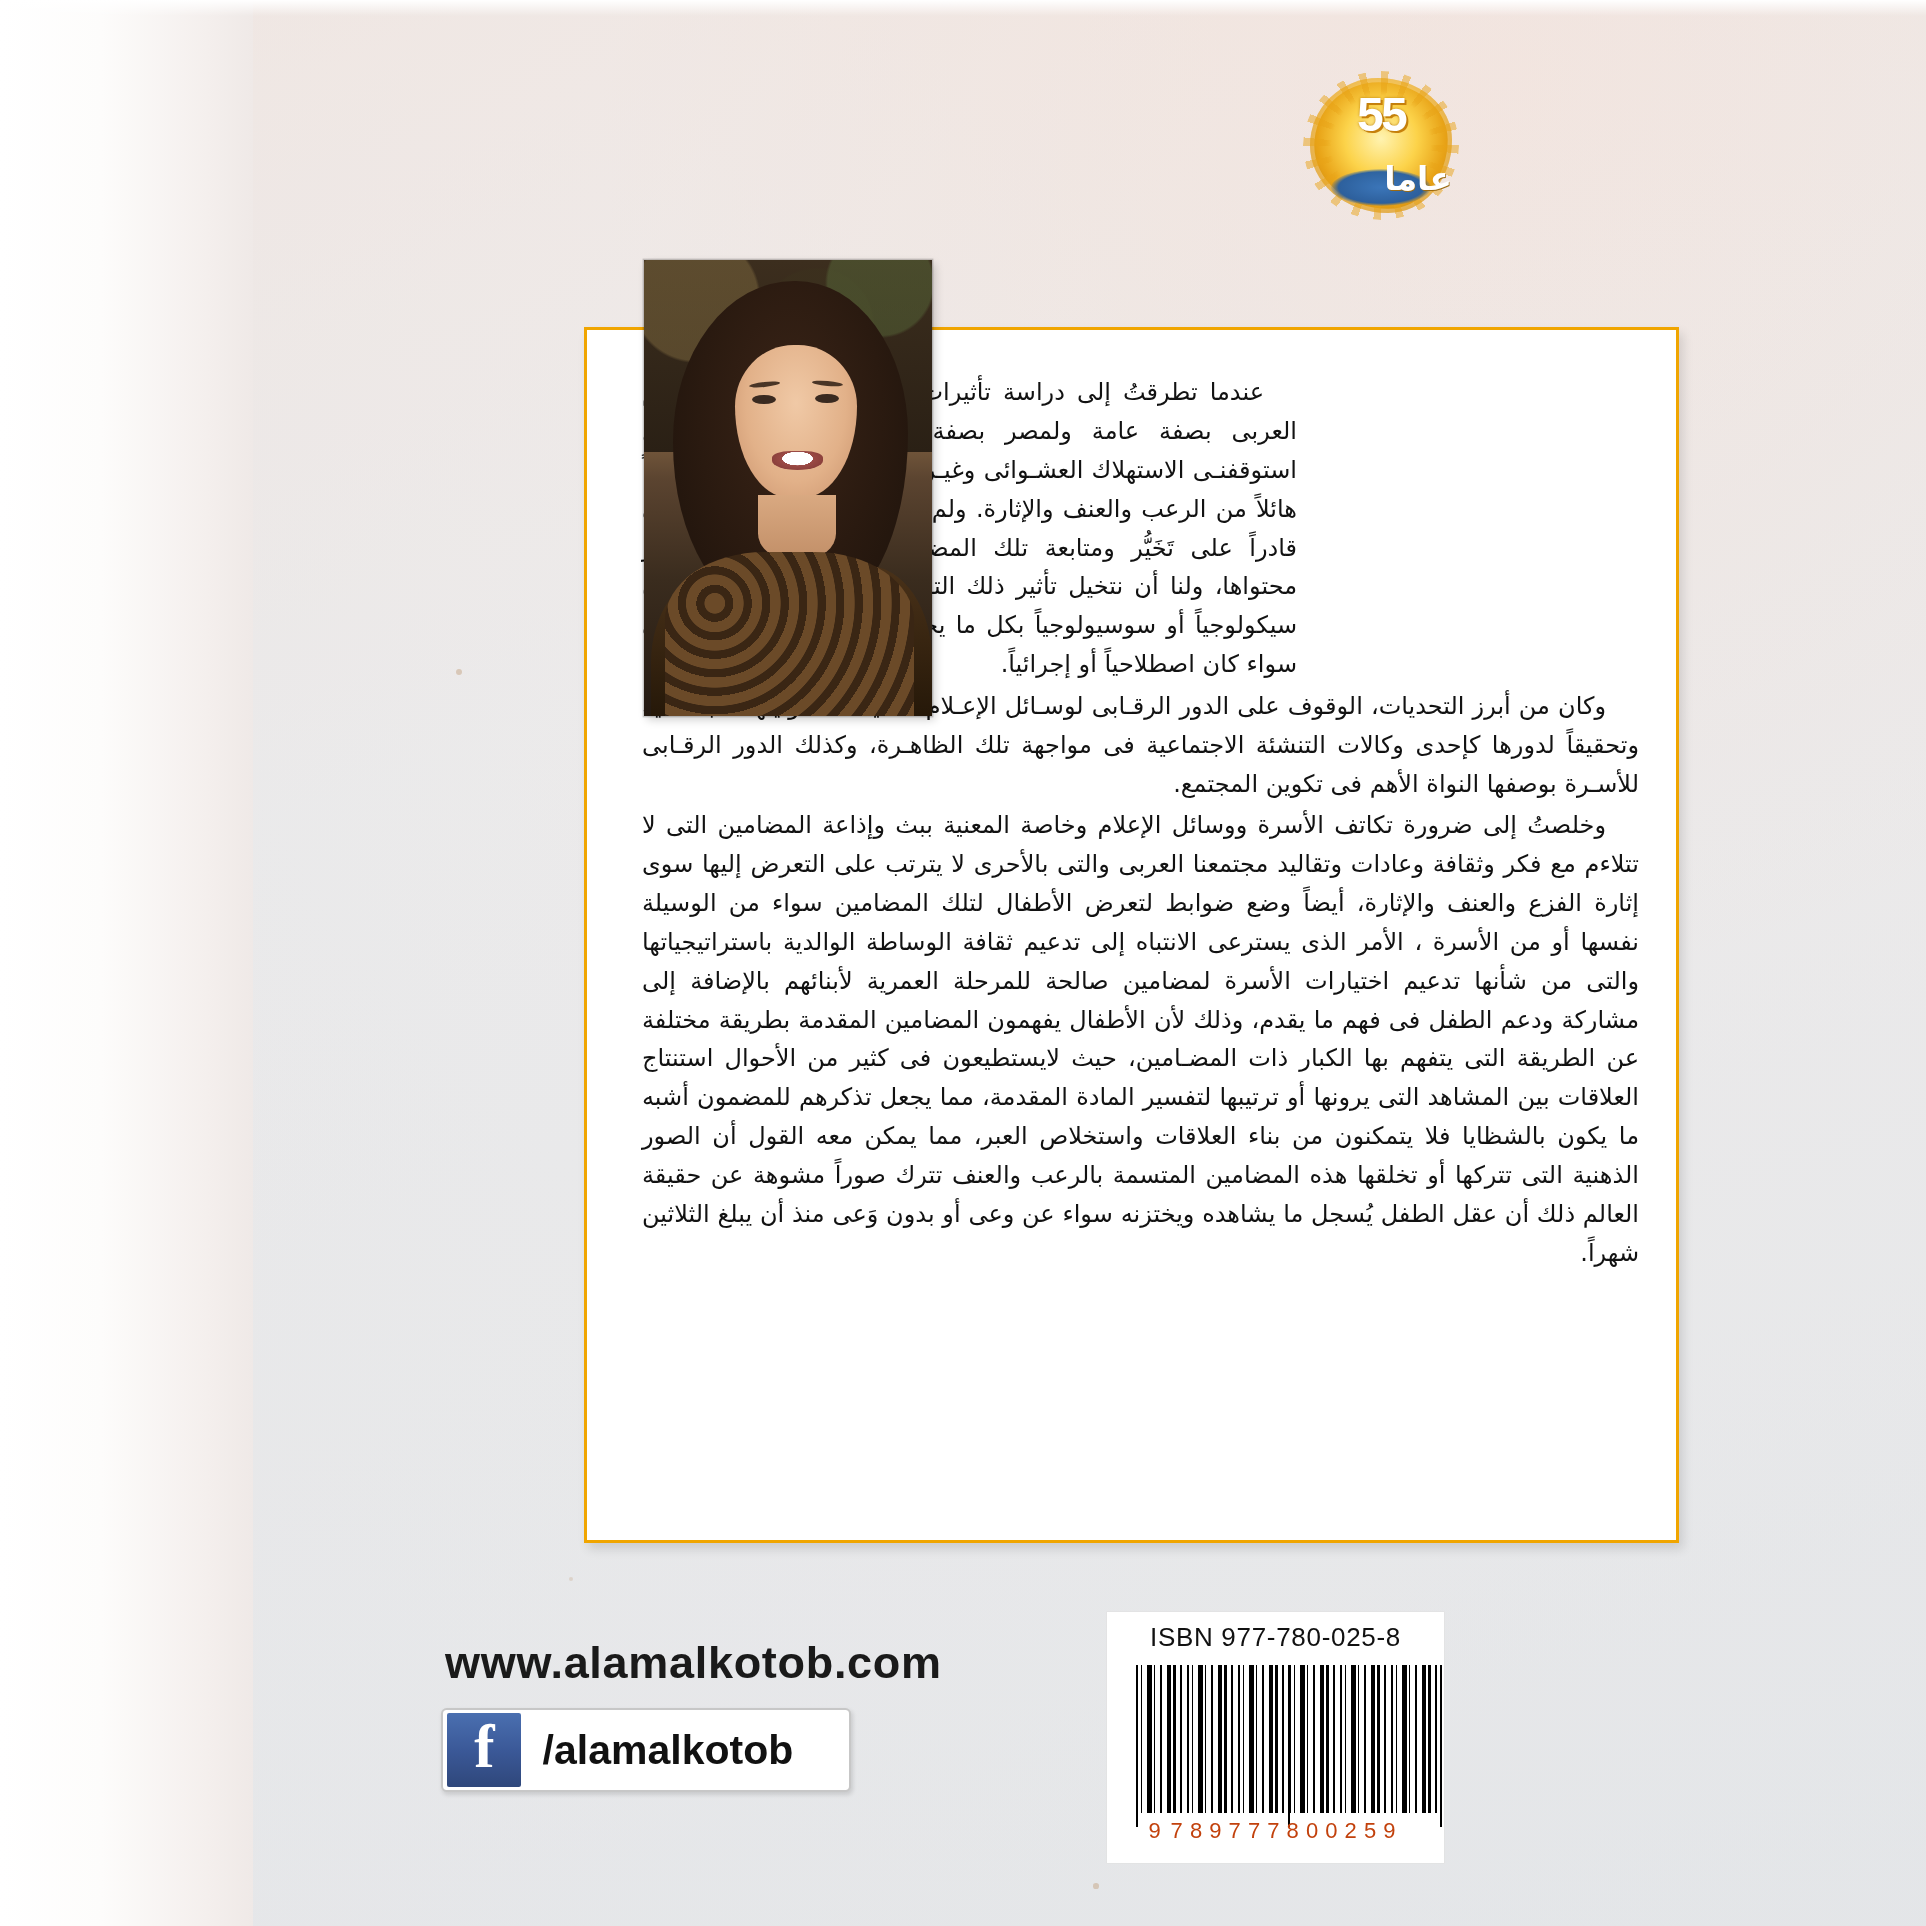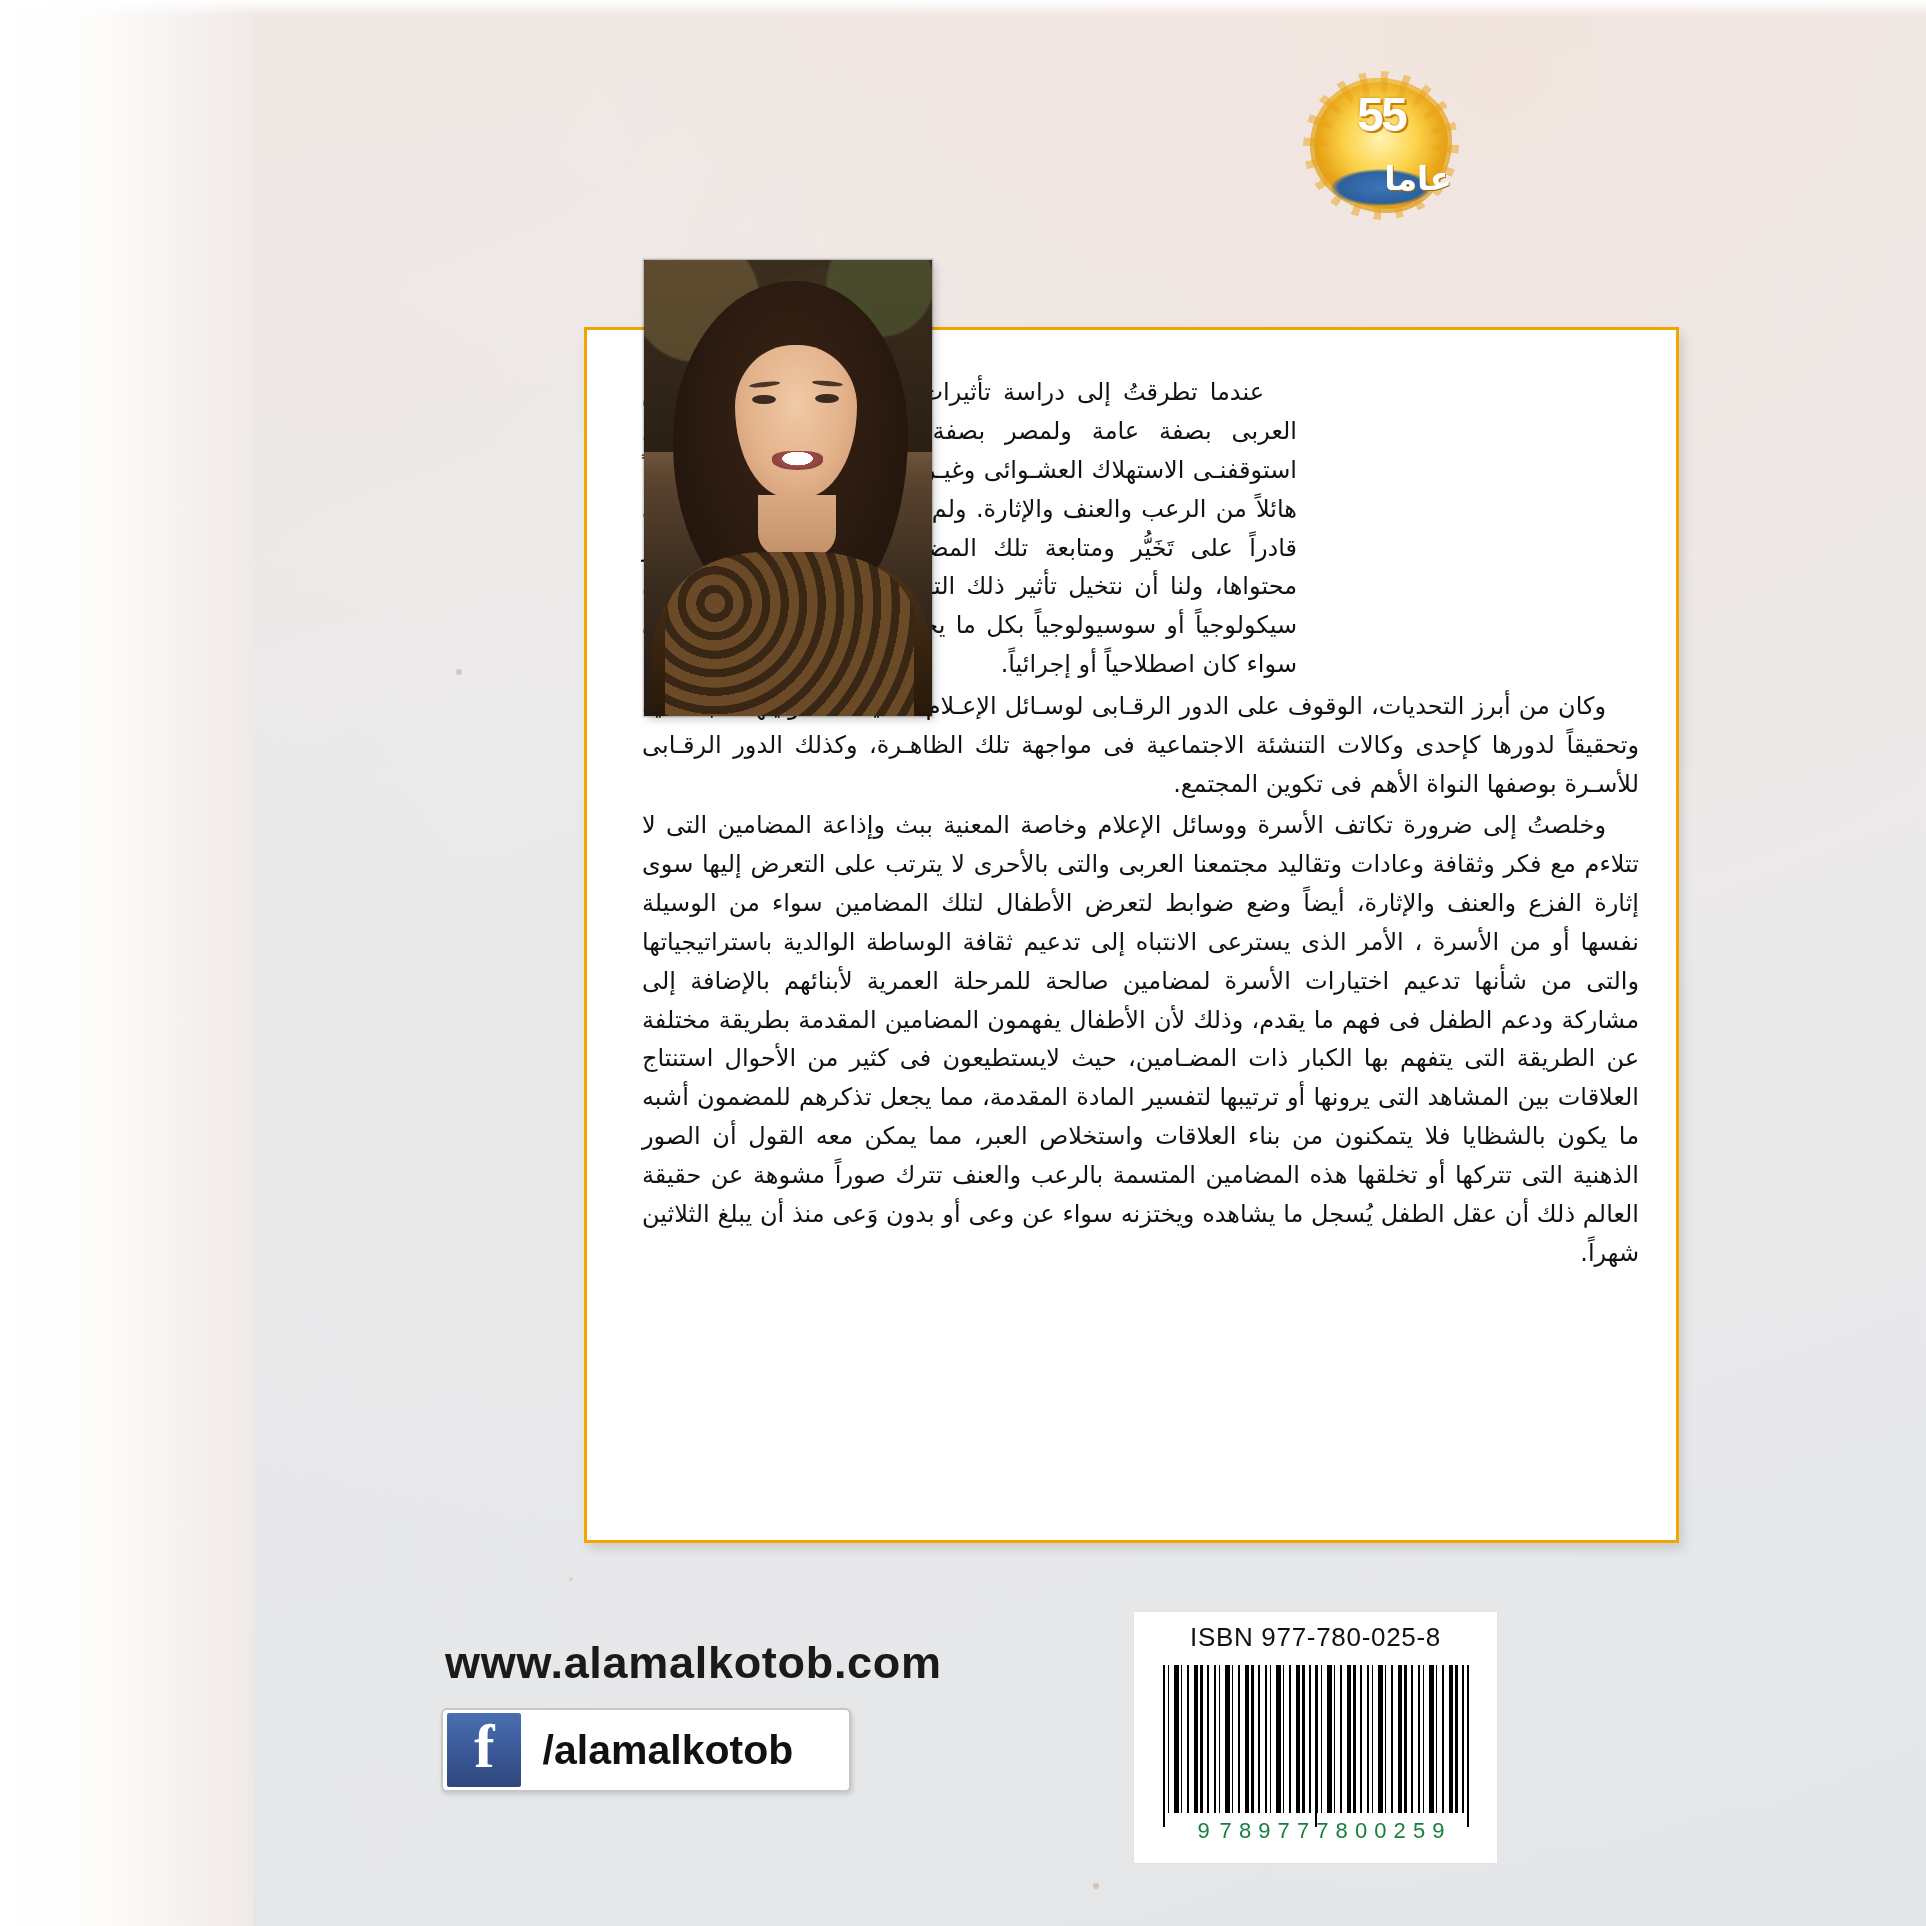--- a/index.html
+++ b/index.html
@@ -204,21 +204,21 @@
     font-weight:bold;font-size:61px;line-height:68px;text-align:center;
     border-radius:2.1px;
   }
   .fb .handle{
     font-family:"Liberation Sans", sans-serif;
     font-weight:bold;font-size:41px;color:#111;margin-left:17px;white-space:nowrap;
   }
 
   
   .barcode-box{
-    position:absolute;left:1134px;top:1612px;width:363px;height:251px;
+    position:absolute;left:1107px;top:1612px;width:337px;height:251px;
     background:#ffffff;
     box-shadow:0 0 0 0.7px #e2e2e2;
   }
   .isbn-text{
     position:absolute;left:0;top:10px;width:100%;text-align:center;
     font-family:"Liberation Sans", sans-serif;
     font-size:26px;color:#111;letter-spacing:0.7px;
   }
   .bars{
     position:absolute;left:28.5px;top:53px;width:306px;height:148px;
@@ -227,21 +227,21 @@
       #000 11.4px 15.7px, #fff 15.7px 18px, #000 18px 19px, #fff 19px 24px,
       #000 24px 26px, #fff 26px 31px, #000 31px 35px, #fff 35px 37px,
       #000 37px 40px, #fff 40px 44px, #000 44px 46px, #fff 46px 51px);
   }
   .bars .guard{
     position:absolute;bottom:-14.2px;width:2.1px;height:162px;background:#000;
   }
   .barnum{
     position:absolute;left:0;top:206px;width:100%;
     font-family:"Liberation Sans", sans-serif;
-    font-size:22px;color:#15803d;letter-spacing:7.1px;text-align:center;padding-left:9px;
+    font-size:22px;color:#c2410c;letter-spacing:7.1px;text-align:center;
   }
   .barnum .lead{letter-spacing:2.8px;margin-right:7.1px;}
 
   
   .speck{position:absolute;background:#c9ab8e;border-radius:50%;opacity:.55;}
 </style>
 </head>
 <body>
 
 <div class="page">

